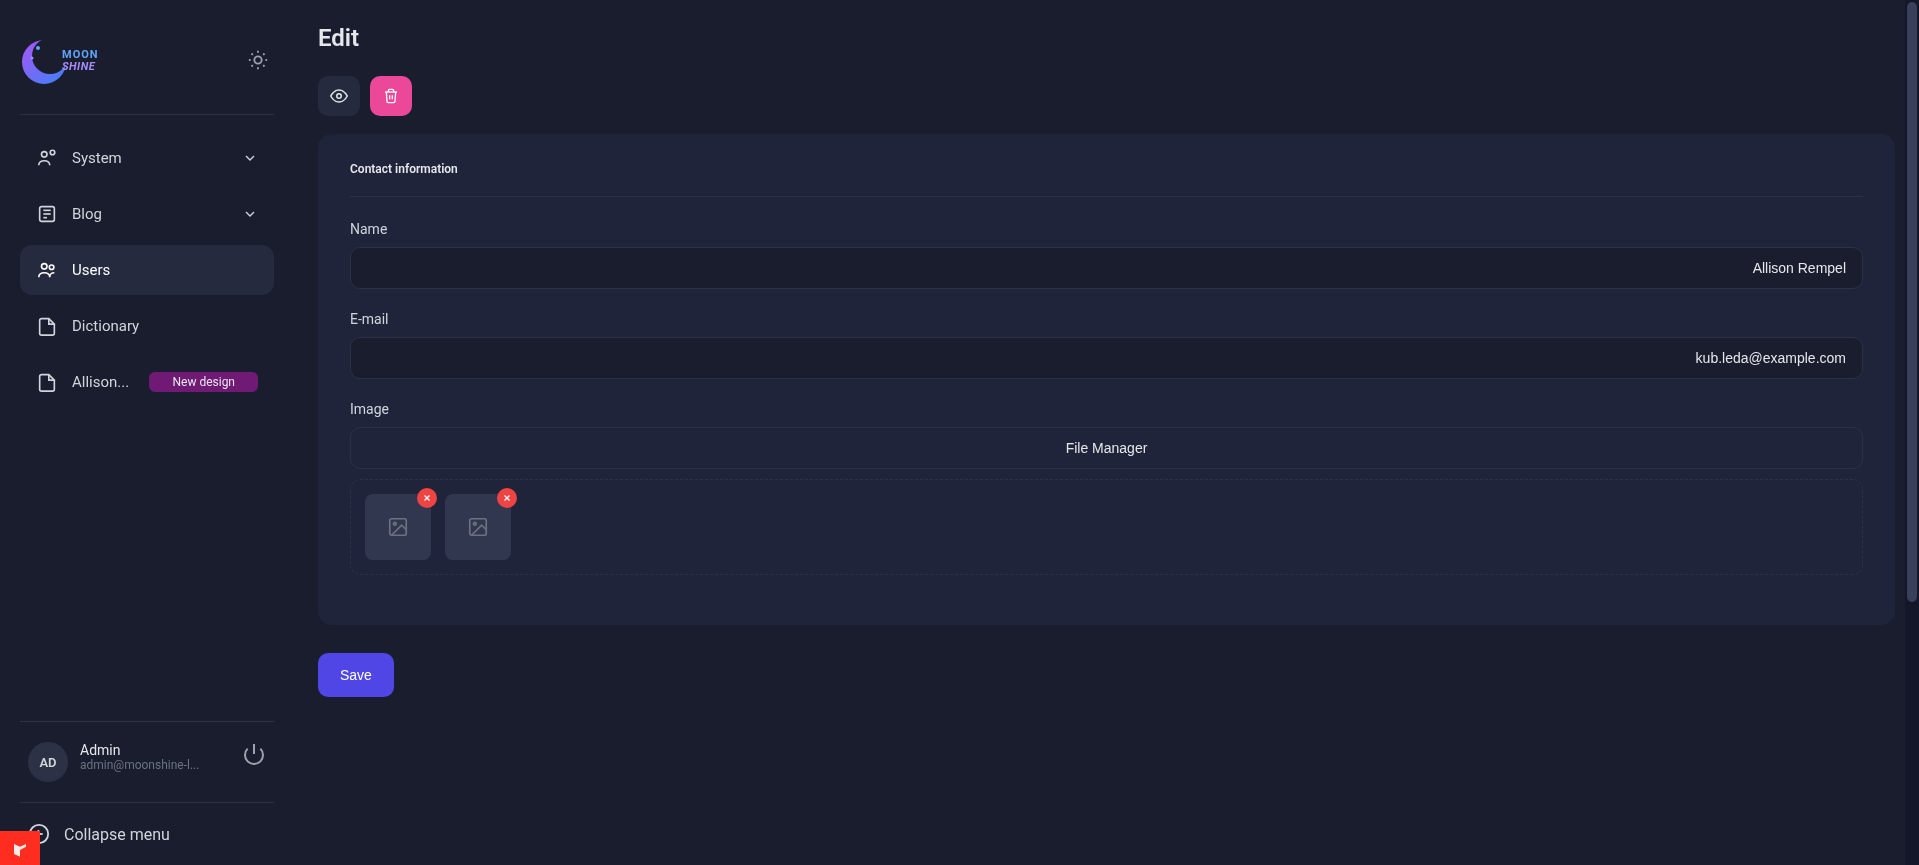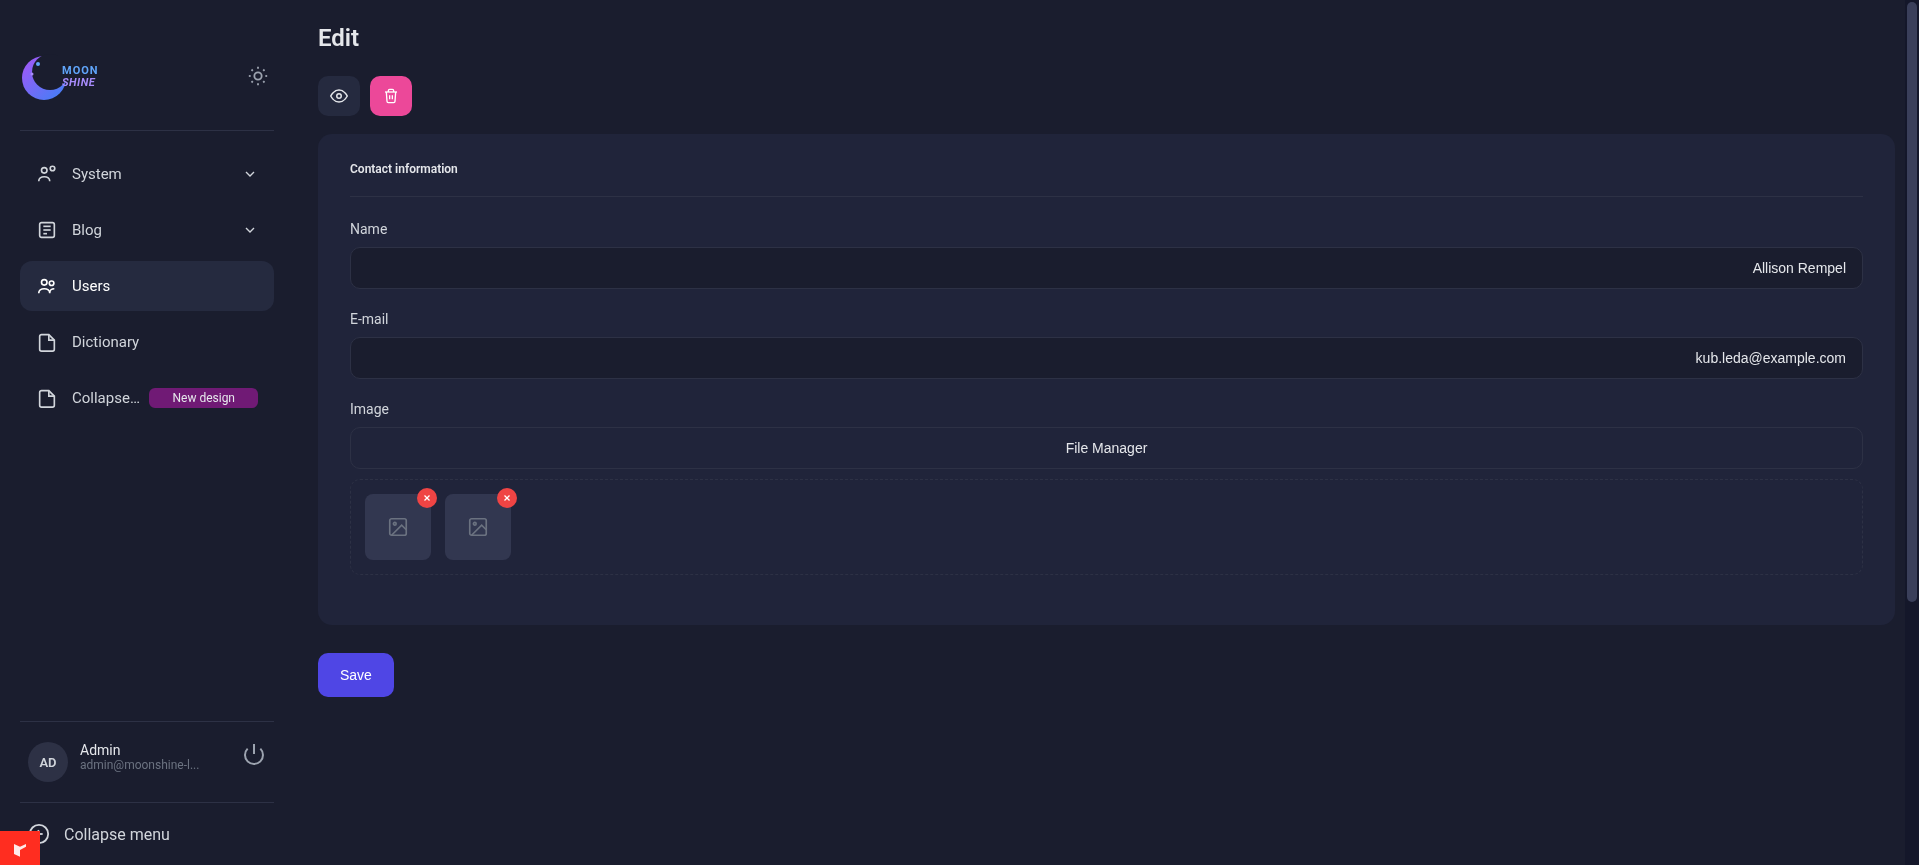--- a/index.html
+++ b/index.html
@@ -20,21 +20,21 @@
       width: 294px;
       background: #1a1d2e;
       display: flex;
       flex-direction: column;
       padding: 0 20px;
     }
     .logo-row {
       display: flex;
       align-items: center;
       justify-content: space-between;
-      padding: 46px 0 24px 0;
+      padding: 30px 0 24px 0;
       border-bottom: 1px solid #2d3145;
     }
     .logo {
       display: flex;
       align-items: center;
     }
     .logo-img {
       width: 95px;
       height: 60px;
       position: relative;
@@ -399,21 +399,21 @@
       <span class="nav-label">Dictionary</span>
     </div>
 
     <div class="nav-item">
       <span class="nav-icon">
         <svg viewBox="0 0 24 24" fill="none" stroke="currentColor" stroke-width="1.8">
           <path d="M8 4H6a2 2 0 00-2 2v14a2 2 0 002 2h12a2 2 0 002-2V10l-6-6H8z"></path>
             <path d="M14 4v6h6"></path>
         </svg>
       </span>
-      <span class="nav-label">Collapse...</span>
+      <span class="nav-label">Allison...</span>
       <span class="badge">New design</span>
     </div>
 
   </div>
 
   <div class="sidebar-bottom">
     <div class="user-row">
       <div class="avatar">AD</div>
       <div class="user-info">
         <div class="user-name">Admin</div>

